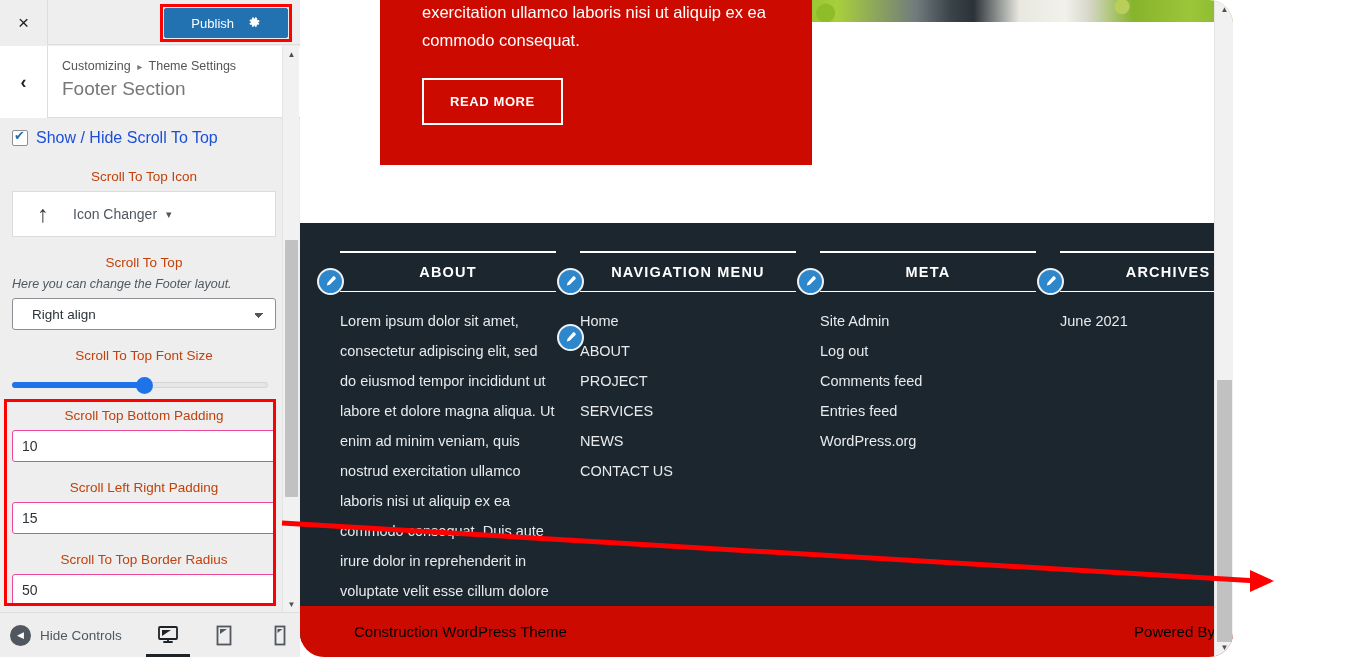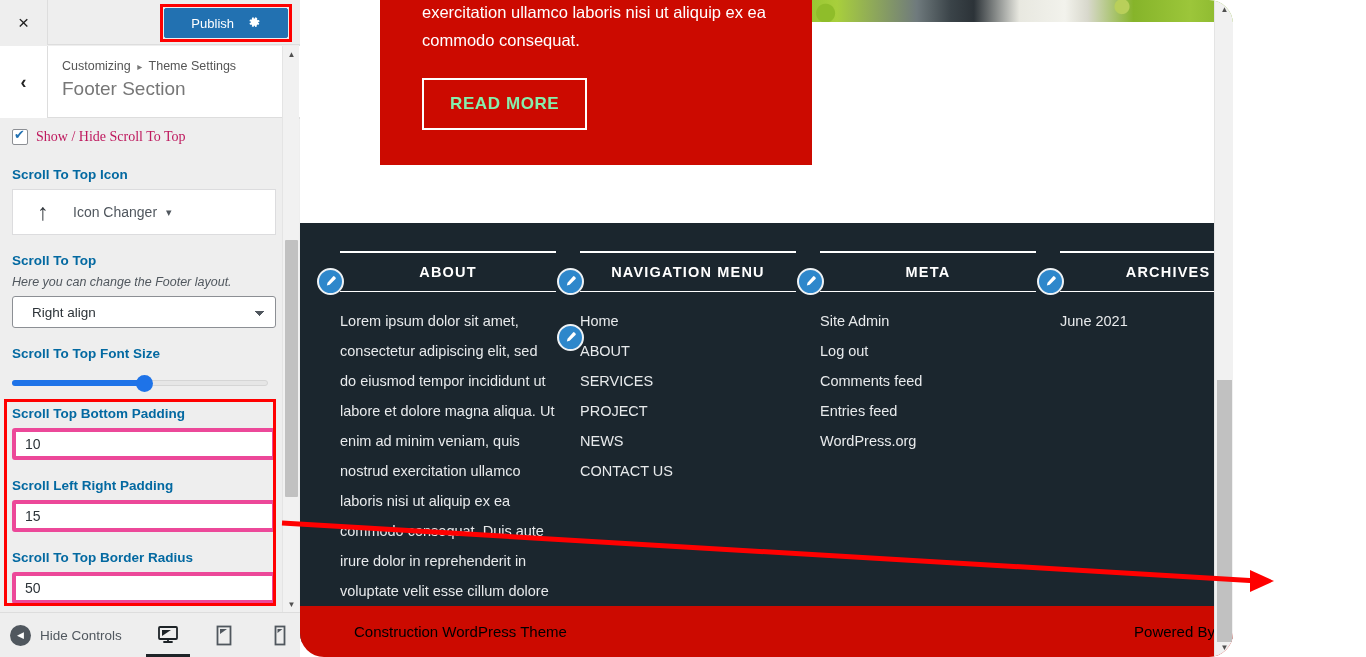--- a/index.html
+++ b/index.html
@@ -71,25 +71,25 @@
   }
   .chkbox {
     width: 16px; height: 16px; background: #fff;
     border: 1px solid #8c8f94; border-radius: 2px;
     position: relative; cursor: pointer; flex: none;
   }
   .chkbox::after {
     content: "✔"; position: absolute; left: 1px; top: -3px;
     font-size: 13px; color: #2271b1; line-height: 16px;
   }
-  .chk-label { font-size: 14px; color: #be185d; font-family: Liberation Serif, serif; }
+  .chk-label { font-size: 16px; color: #1d4ed8; }
 
   .ctl-label {
-    font-size: 13.5px; color: #0369a1; font-weight: bold;
-    margin-top: 18px; margin-bottom: 7px; display: block;
+    font-size: 13.5px; color: #c2410c; font-weight: normal;
+    margin-top: 18px; margin-bottom: 7px; display: block; text-align: center;
   }
   .ctl-desc {
     font-size: 12.5px; color: #50575e; font-style: italic;
     margin-bottom: 7px; display: block;
   }
   .icon-box {
     height: 46px; background: #fff; border: 1px solid #dcdcde;
     display: flex; align-items: center; cursor: pointer;
   }
   .icon-box .up-arrow {
@@ -121,21 +121,21 @@
   .slider-fill {
     position: absolute; left: 0; top: 12px; width: 132px; height: 6px;
     background: #1e73e8; border-radius: 4px;
   }
   .slider-thumb {
     position: absolute; left: 124px; top: 7px; width: 17px; height: 17px;
     background: #1e73e8; border-radius: 50%; cursor: pointer;
   }
   input.wp-text {
     width: 100%; height: 32px; background: #fff;
-    border: 4px solid #ec4899; border-radius: 3px;
+    border: 1px solid #ec4899; border-radius: 3px;
     font-size: 14px; color: #2c3338; padding: 0 9px;
     font-family: "Liberation Sans", sans-serif;
   }
 
   
   #field-highlight {
     position: absolute; left: 4px; top: 399px;
     width: 272px; height: 207px;
     border: 3px solid #ff0000; pointer-events: none; z-index: 30;
   }
@@ -190,22 +190,22 @@
   .hero-red {
     position: absolute; left: 80px; top: -60px; width: 432px; height: 225px;
     background: #cc0a00;
   }
   .hero-text {
     position: absolute; left: 42px; top: 58px; width: 360px;
     color: #fff; font-size: 16.5px; line-height: 28px;
   }
   .read-more {
     position: absolute; left: 42px; top: 138px;
-    border: 2px solid #fff; color: #86efac; background: transparent;
-    padding: 14px 26px; font-size: 17px; font-weight: bold;
+    border: 2px solid #fff; color: #ffffff; background: transparent;
+    padding: 14px 26px; font-size: 13px; font-weight: bold;
     letter-spacing: 0.6px; cursor: pointer;
     font-family: "Liberation Sans", sans-serif;
   }
   .hero-photo {
     position: absolute; left: 423px; top: 0; width: 570px; height: 22px;
     background:
       radial-gradient(circle at 18% 60%, #8fbd2a 0 9px, transparent 10px),
       radial-gradient(circle at 70% 30%, #b9cf5a 0 7px, transparent 8px),
       linear-gradient(to right,
         #76a81f 0%, #8dc02c 12%, #a8cf3c 20%,
@@ -422,22 +422,22 @@
           <div class="edit-pencil" style="left:-23px; top:17px;">
             <svg viewBox="0 0 20 20" fill="#ffffff">
                 <path d="M13.9 2.3a1.6 1.6 0 012.3 0l1.5 1.5a1.6 1.6 0 010 2.3l-9 9-4.3 1 1-4.3 8.5-9.5z"></path>
               </svg>
           </div>
           <div class="fcol-head">NAVIGATION MENU</div>
           <div class="fcol-body">
             <ul>
               <li>Home</li>
               <li>ABOUT</li>
+              <li>PROJECT</li>
               <li>SERVICES</li>
-              <li>PROJECT</li>
               <li>NEWS</li>
               <li>CONTACT US</li>
             </ul>
           </div>
         </div>
 
         <div class="fcol">
           <div class="edit-pencil" style="left:-23px; top:17px;">
             <svg viewBox="0 0 20 20" fill="#ffffff">
                 <path d="M13.9 2.3a1.6 1.6 0 012.3 0l1.5 1.5a1.6 1.6 0 010 2.3l-9 9-4.3 1 1-4.3 8.5-9.5z"></path>

